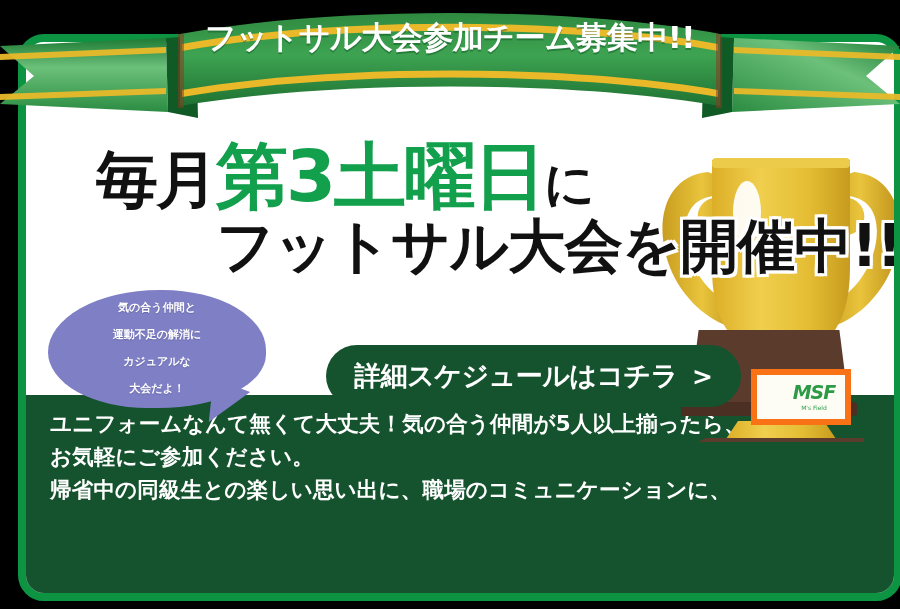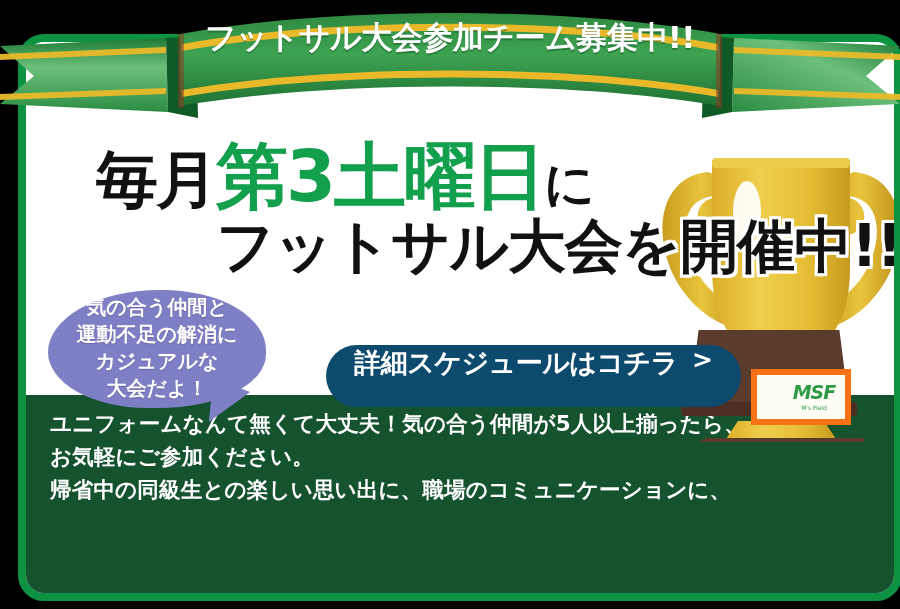--- a/index.html
+++ b/index.html
@@ -90,34 +90,34 @@
     position:absolute;left:185px;top:338px;width:0;height:0;
     border-left:38px solid #7f7fc6;
     border-top:10px solid transparent;
     border-bottom:34px solid transparent;
     transform:rotate(6deg);
     z-index:4;
   }
   .bubble-text{
     position:absolute;left:22px;top:252px;width:218px;
     text-align:center;
-    color:#ffffff;font-weight:bold;font-size:20px;line-height:27px;
+    color:#ffffff;font-weight:bold;font-size:11px;line-height:27px;
     z-index:5;
     text-shadow:0 1px 1px rgba(60,60,110,.35);
   }
   .bubble-text div{white-space:nowrap;}
 
   
   .cta{
     position:absolute;left:300px;top:303px;
     width:415px;height:62px;
-    background:#0c4a6e;
+    background:#14532d;
     border-radius:32px;
     z-index:6;
-    display:flex;align-items:flex-start;justify-content:center;
+    display:flex;align-items:center;justify-content:center;
     cursor:pointer;
   }
   .cta-label{
     color:#ffffff;font-weight:bold;font-size:27px;letter-spacing:-0.5px;
     white-space:nowrap;
   }
   .cta-chev{
     color:#ffffff;font-weight:bold;font-size:25px;margin-left:14px;
   }
 

